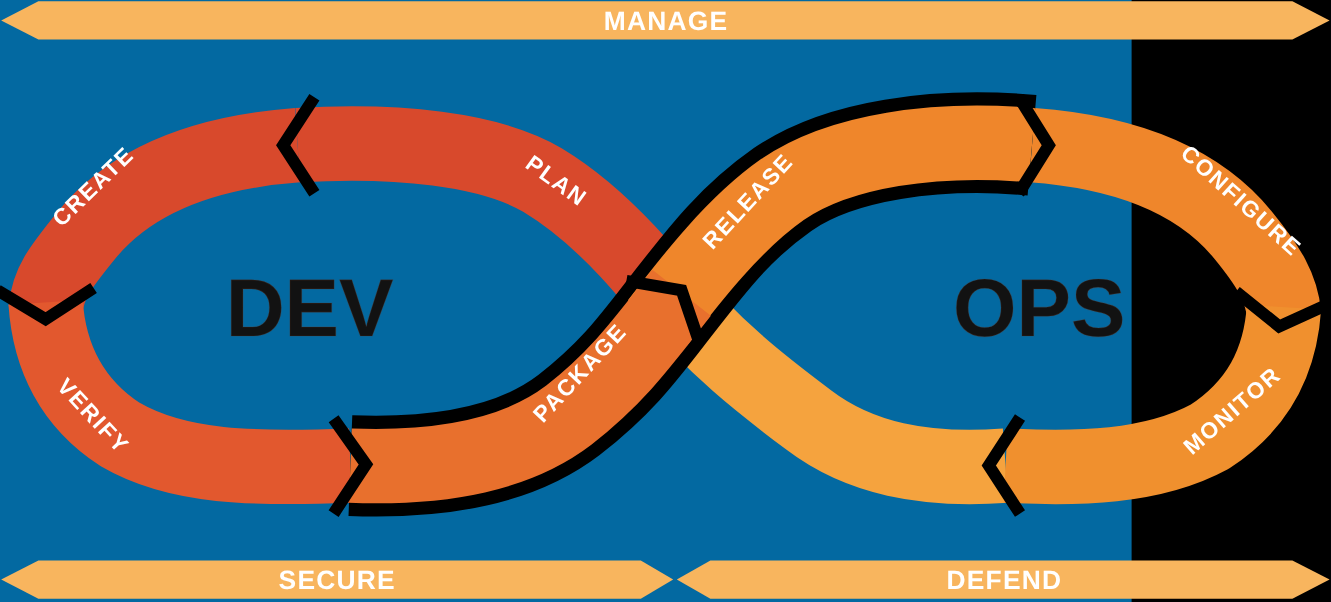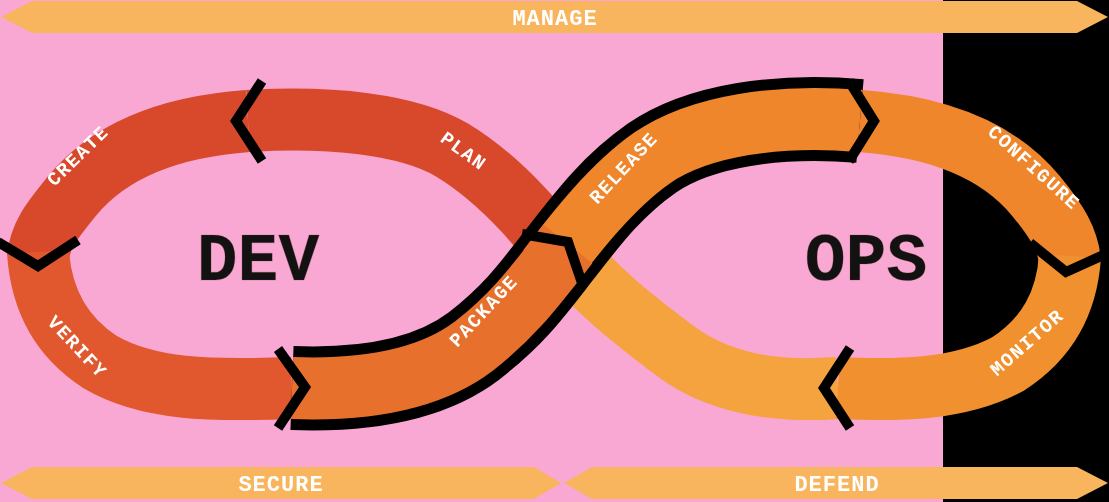--- a/index.html
+++ b/index.html
@@ -8,22 +8,21 @@
     background: #000000;
     width: 1109px;
     height: 502px;
     overflow: hidden;
     font-family: "Liberation Sans", "DejaVu Sans", sans-serif;
   }
   .stage {
     position: relative;
     width: 943px;
     height: 502px;
-    background: #f9a8d4;
-    font-family: Liberation Mono, monospace;
+    background: #0369a1;
   }
   svg { display: block; }
 
   .band {
     fill: none;
     stroke-width: 62;
     stroke-linecap: butt;
   }
   .band-outline {
     fill: none;

